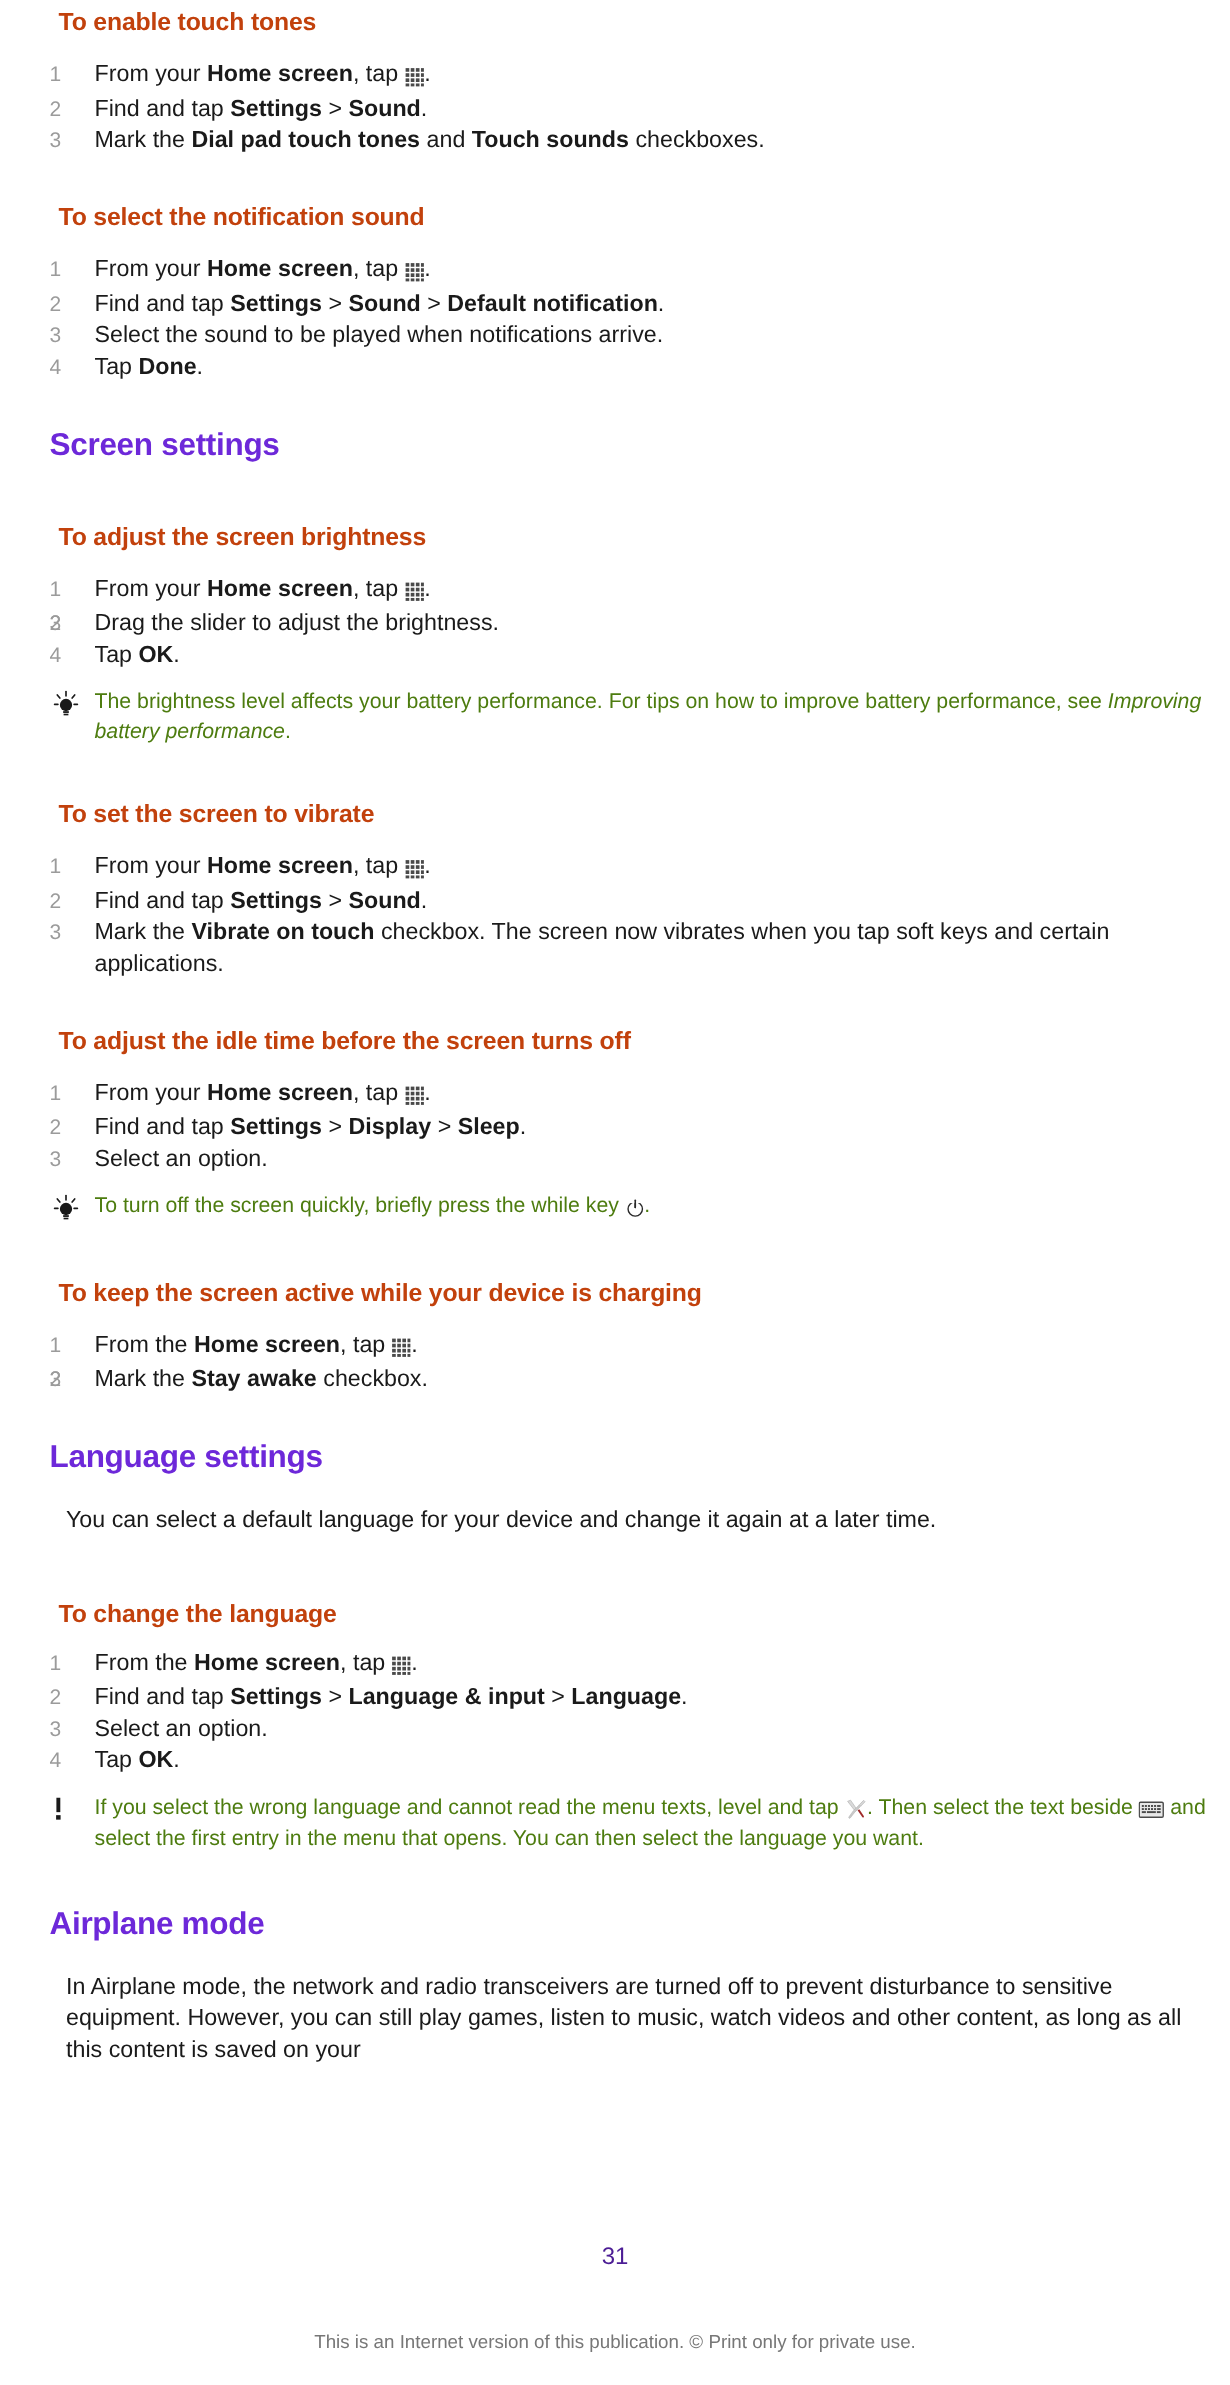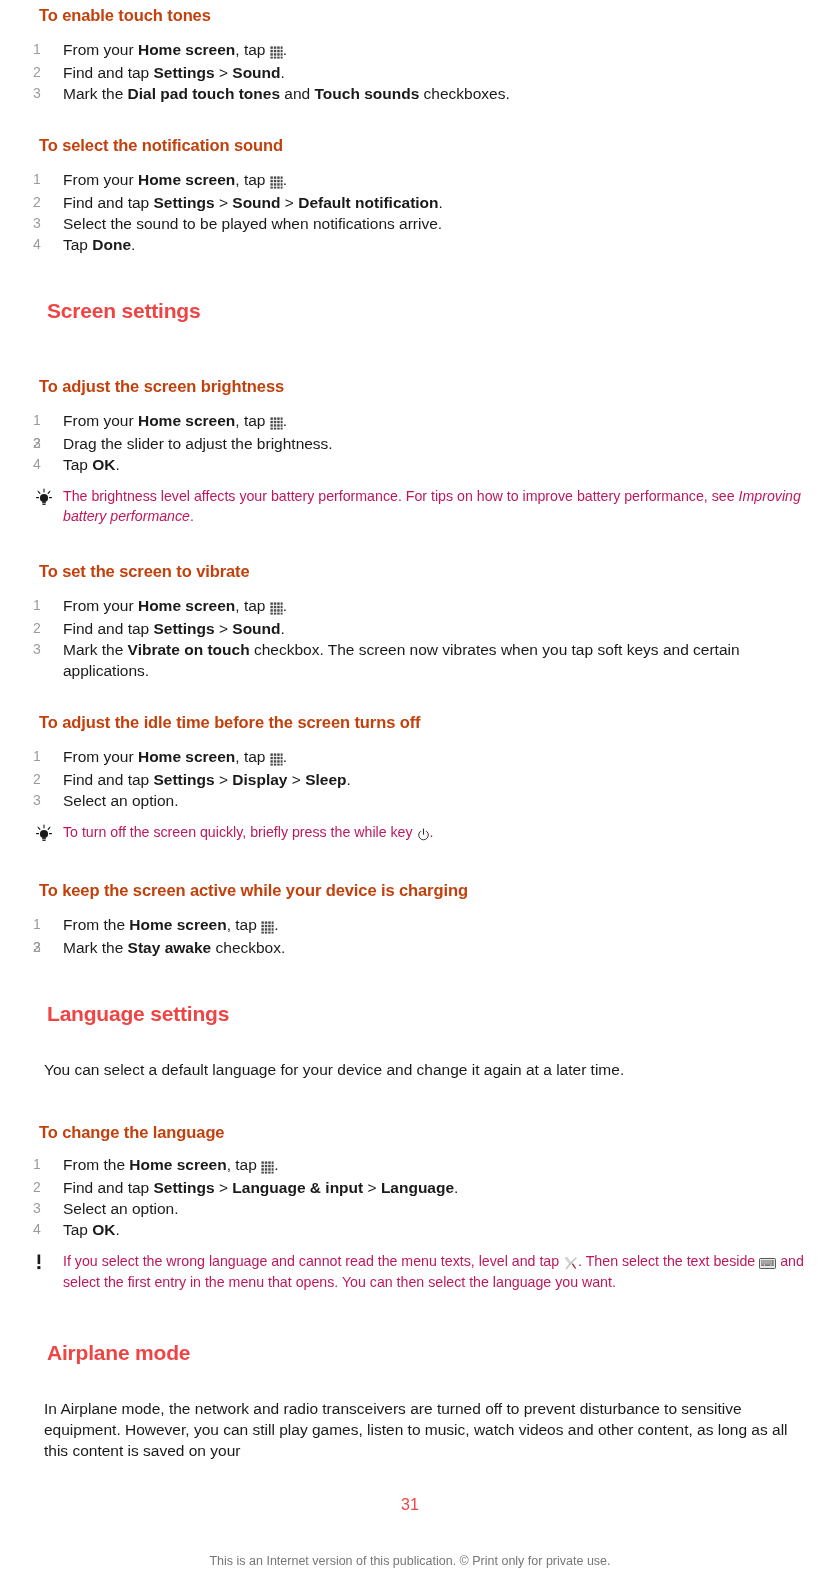--- a/index.html
+++ b/index.html
@@ -26,22 +26,22 @@
 
   .content {
     padding-left: 33px;
     padding-top: 0px;
   }
 
   
   h1.section-title {
     font-size: 21px;
     font-weight: bold;
-    color: #ef4444;
-    margin: 14px;
+    color: #6d28d9;
+    margin: 0;
     letter-spacing: -0.2px;
   }
 
   h2.proc-title {
     font-size: 16.5px;
     font-weight: bold;
     color: #c2410c;
     margin: 6px;
     letter-spacing: -0.1px;
   }
@@ -80,21 +80,21 @@
   b, strong { font-weight: bold; }
   .gt { font-weight: normal; }
   em { font-style: italic; }
 
   
   .note {
     position: relative;
     padding-left: 30px;
     font-size: 14.2px;
     line-height: 19.5px;
-    color: #be185d;
+    color: #4d7c0f;
   }
   .note .note-icon {
     position: absolute;
     left: 0;
     top: 1px;
     width: 22px;
     height: 20px;
   }
 
   
@@ -142,21 +142,21 @@
   .sp-6  { height: 6px; }
   .sp-8  { height: 8px; }
 
   
   .page-number {
     position: absolute;
     left: 0;
     right: 0;
     top: 1490px;
     text-align: center;
-    color: #ef4444;
+    color: #4c1d95;
     font-size: 16px;
   }
   .footer-note {
     position: absolute;
     left: 0;
     right: 0;
     top: 1548px;
     text-align: center;
     color: #777777;
     font-size: 12.5px;

